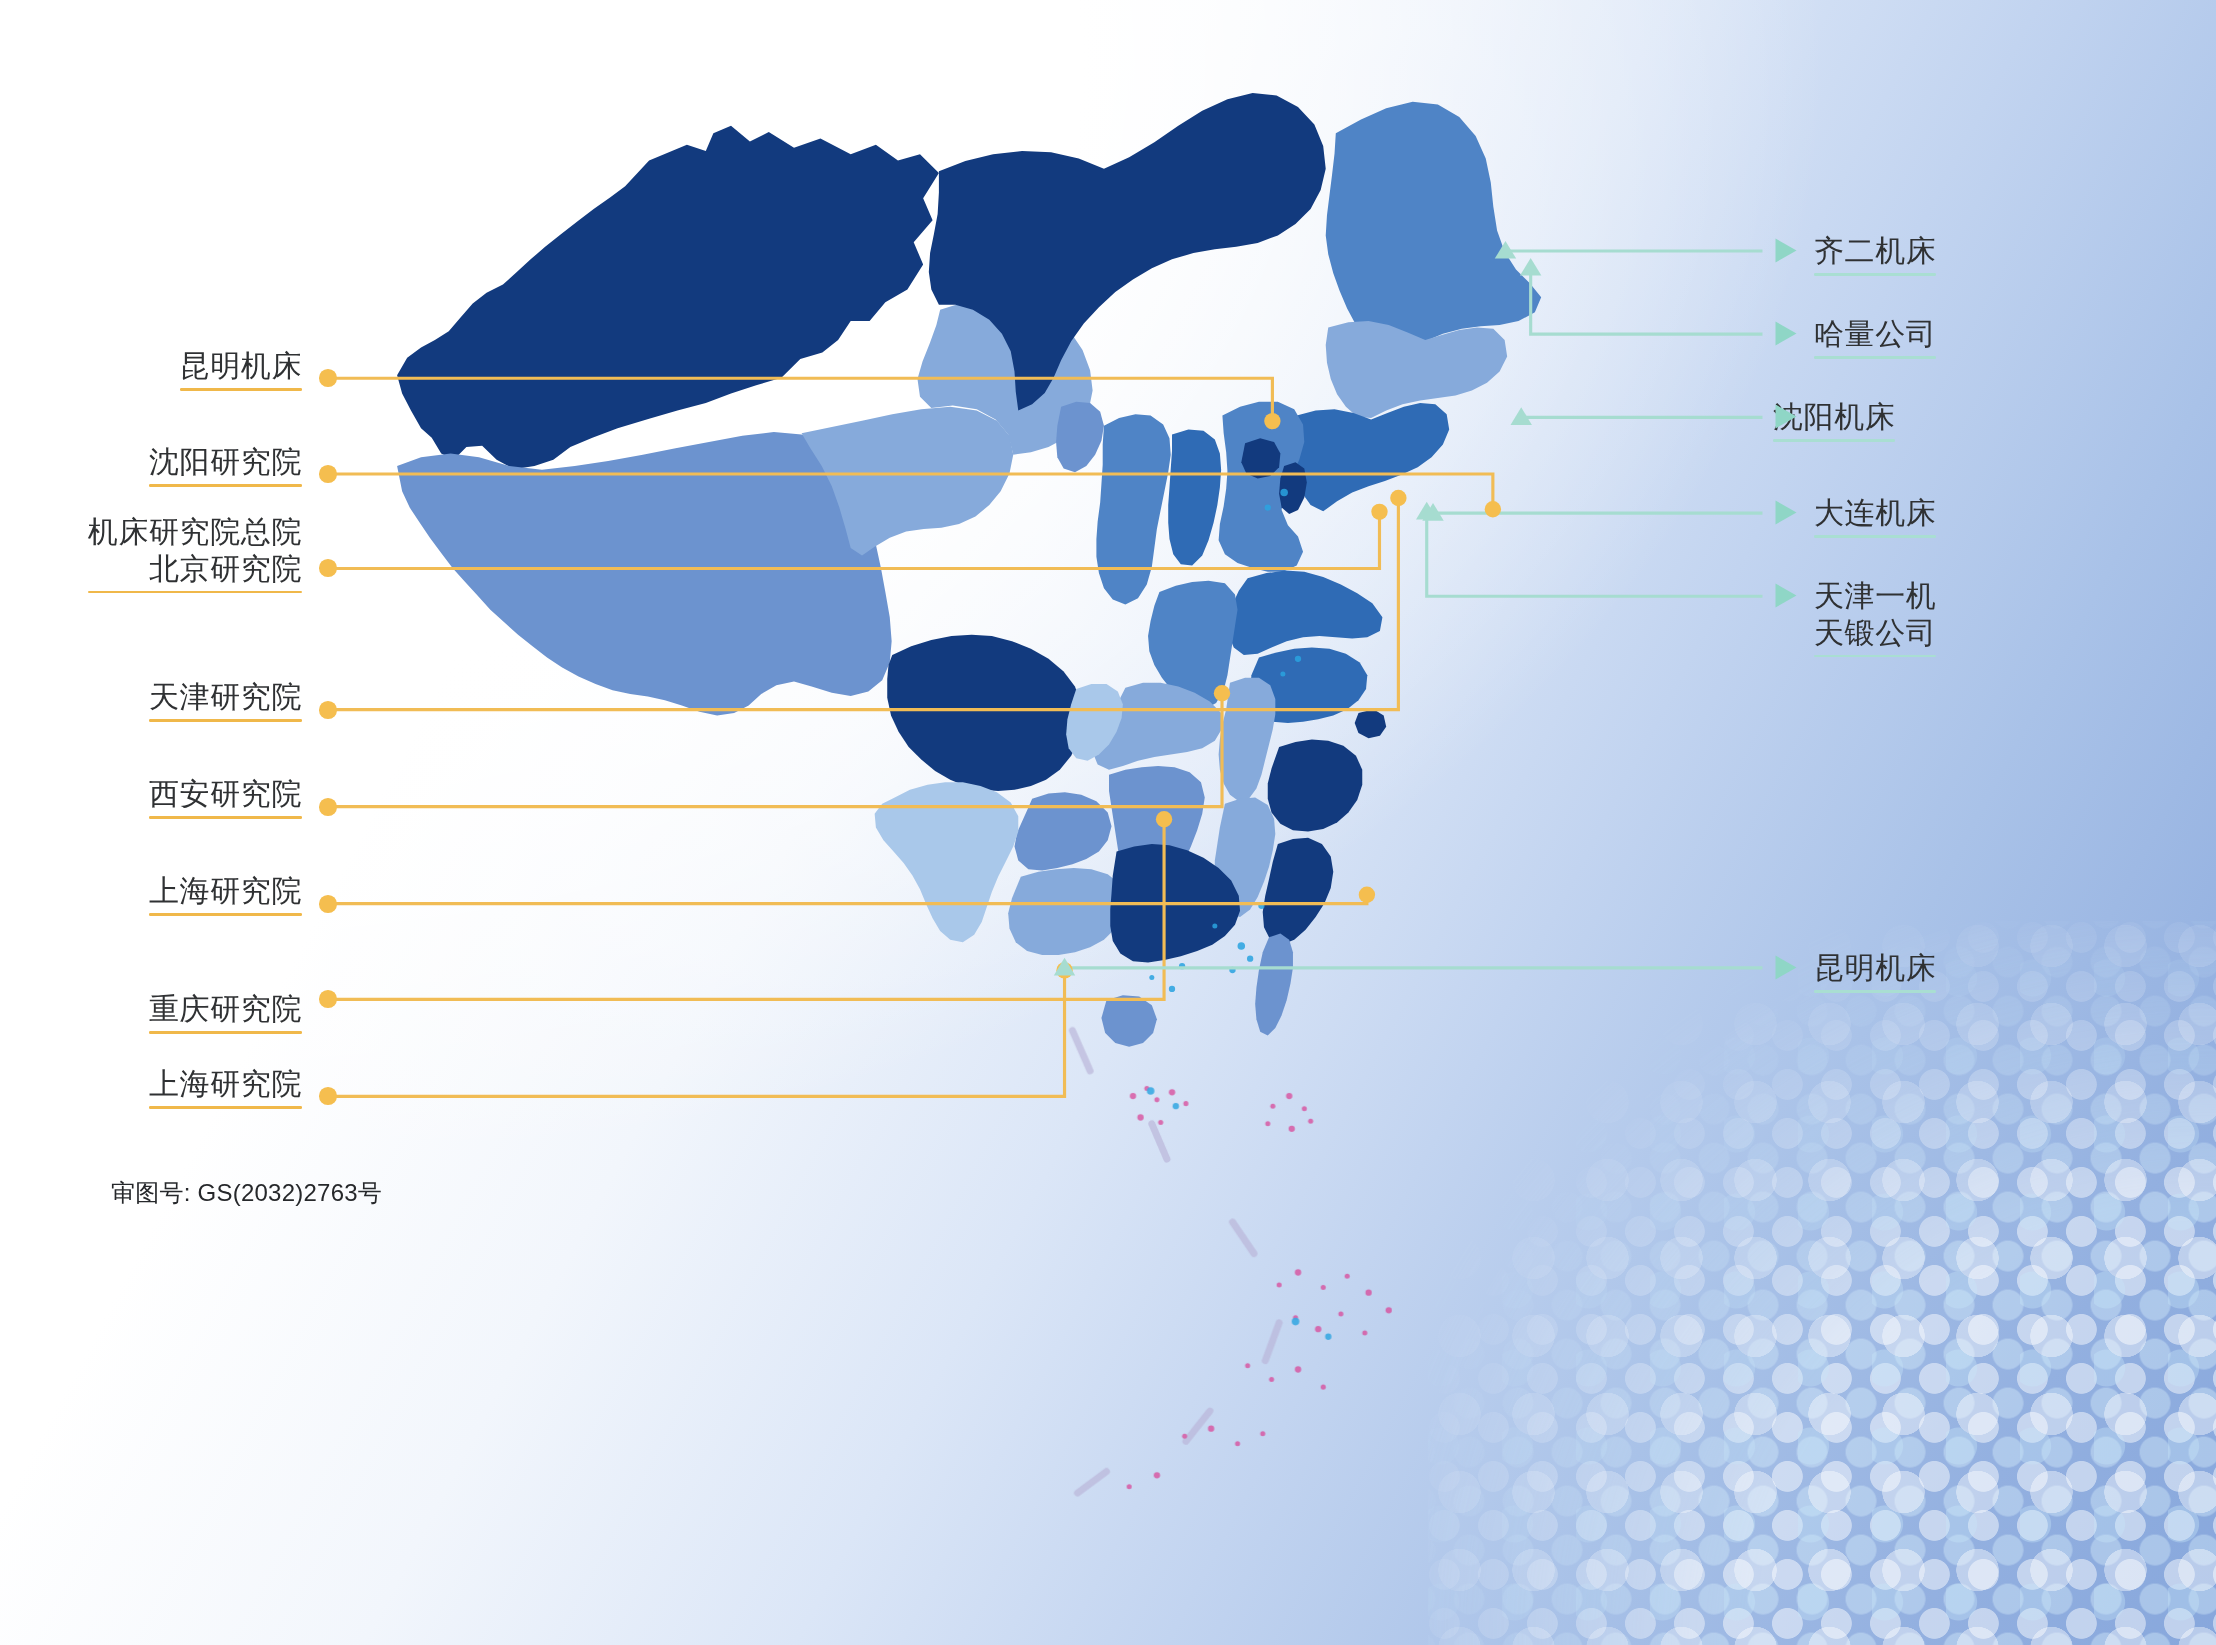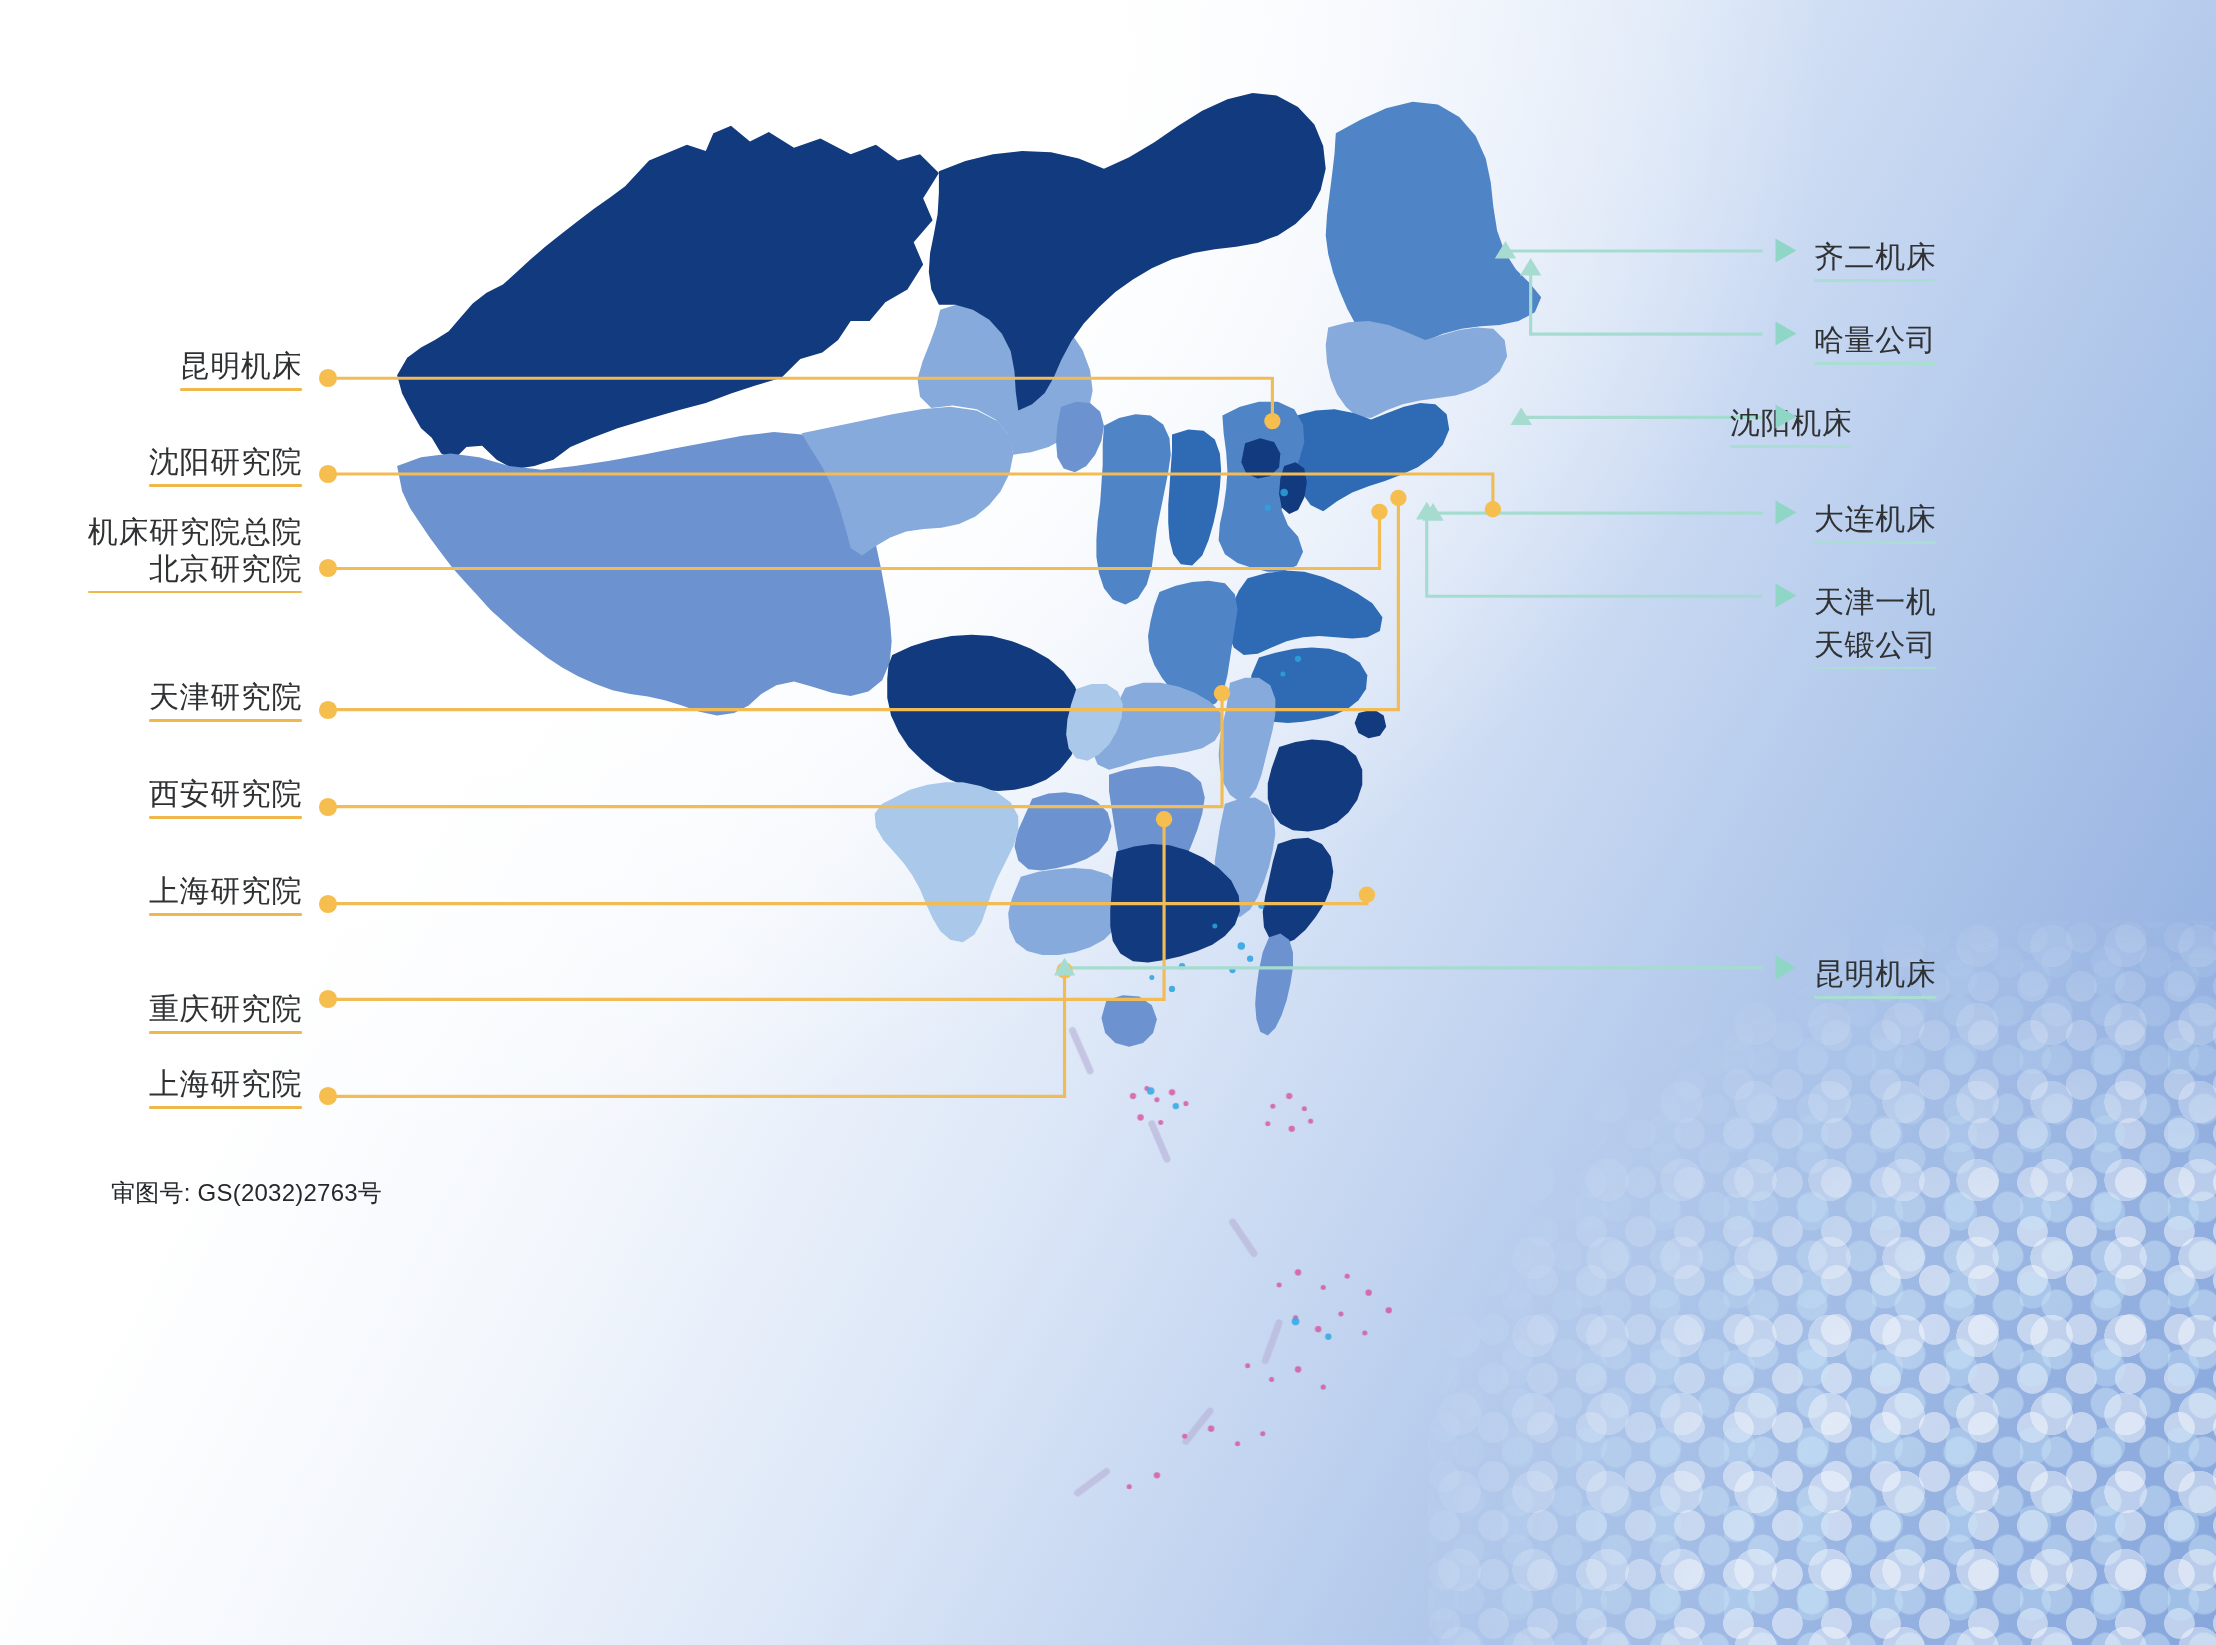--- a/index.html
+++ b/index.html
@@ -64,21 +64,21 @@
   .dot{
     position:absolute;width:17.6px;height:17.6px;border-radius:50%;background:#f5be4f;
   }
 
   
   .lbl-right{
     position:absolute;text-align:left;
     color:#2f3133;font-size:30px;line-height:1.22;letter-spacing:.02em;
     white-space:nowrap;
   }
-  .lbl-right .txt{display:block;margin-top:6px;}
+  .lbl-right .txt{display:block;}
   .lbl-right .rule{
     display:block;height:2.5px;background:#a9ded2;margin-top:3.8px;border-radius:1.3px;
   }
   .tri{
     position:absolute;width:0;height:0;
     border-left:12px solid transparent;border-right:12px solid transparent;
     border-bottom:21.4px solid #8fd6c6;
   }
 
   
@@ -327,21 +327,21 @@
     <div class="lbl-right" style="left: 1814px; top: 233px;">
       <span class="txt">齐二机床</span>
       <span class="rule"></span>
     </div>
     <div class="tri" style="left: 1774px; top: 240px; transform: rotate(90deg);"></div>
     <div class="lbl-right" style="left: 1814px; top: 316px;">
       <span class="txt">哈量公司</span>
       <span class="rule"></span>
     </div>
     <div class="tri" style="left: 1774px; top: 323px; transform: rotate(90deg);"></div>
-    <div class="lbl-right" style="left: 1730px; top: 399px;">
+    <div class="lbl-right" style="left: 1773px; top: 399px;">
       <span class="txt">沈阳机床</span>
       <span class="rule"></span>
     </div>
     <div class="tri" style="left: 1774px; top: 406px; transform: rotate(90deg);"></div>
     <div class="lbl-right" style="left: 1814px; top: 495px;">
       <span class="txt">大连机床</span>
       <span class="rule"></span>
     </div>
     <div class="tri" style="left: 1774px; top: 502px; transform: rotate(90deg);"></div>
     <div class="lbl-right" style="left: 1814px; top: 578px;">

